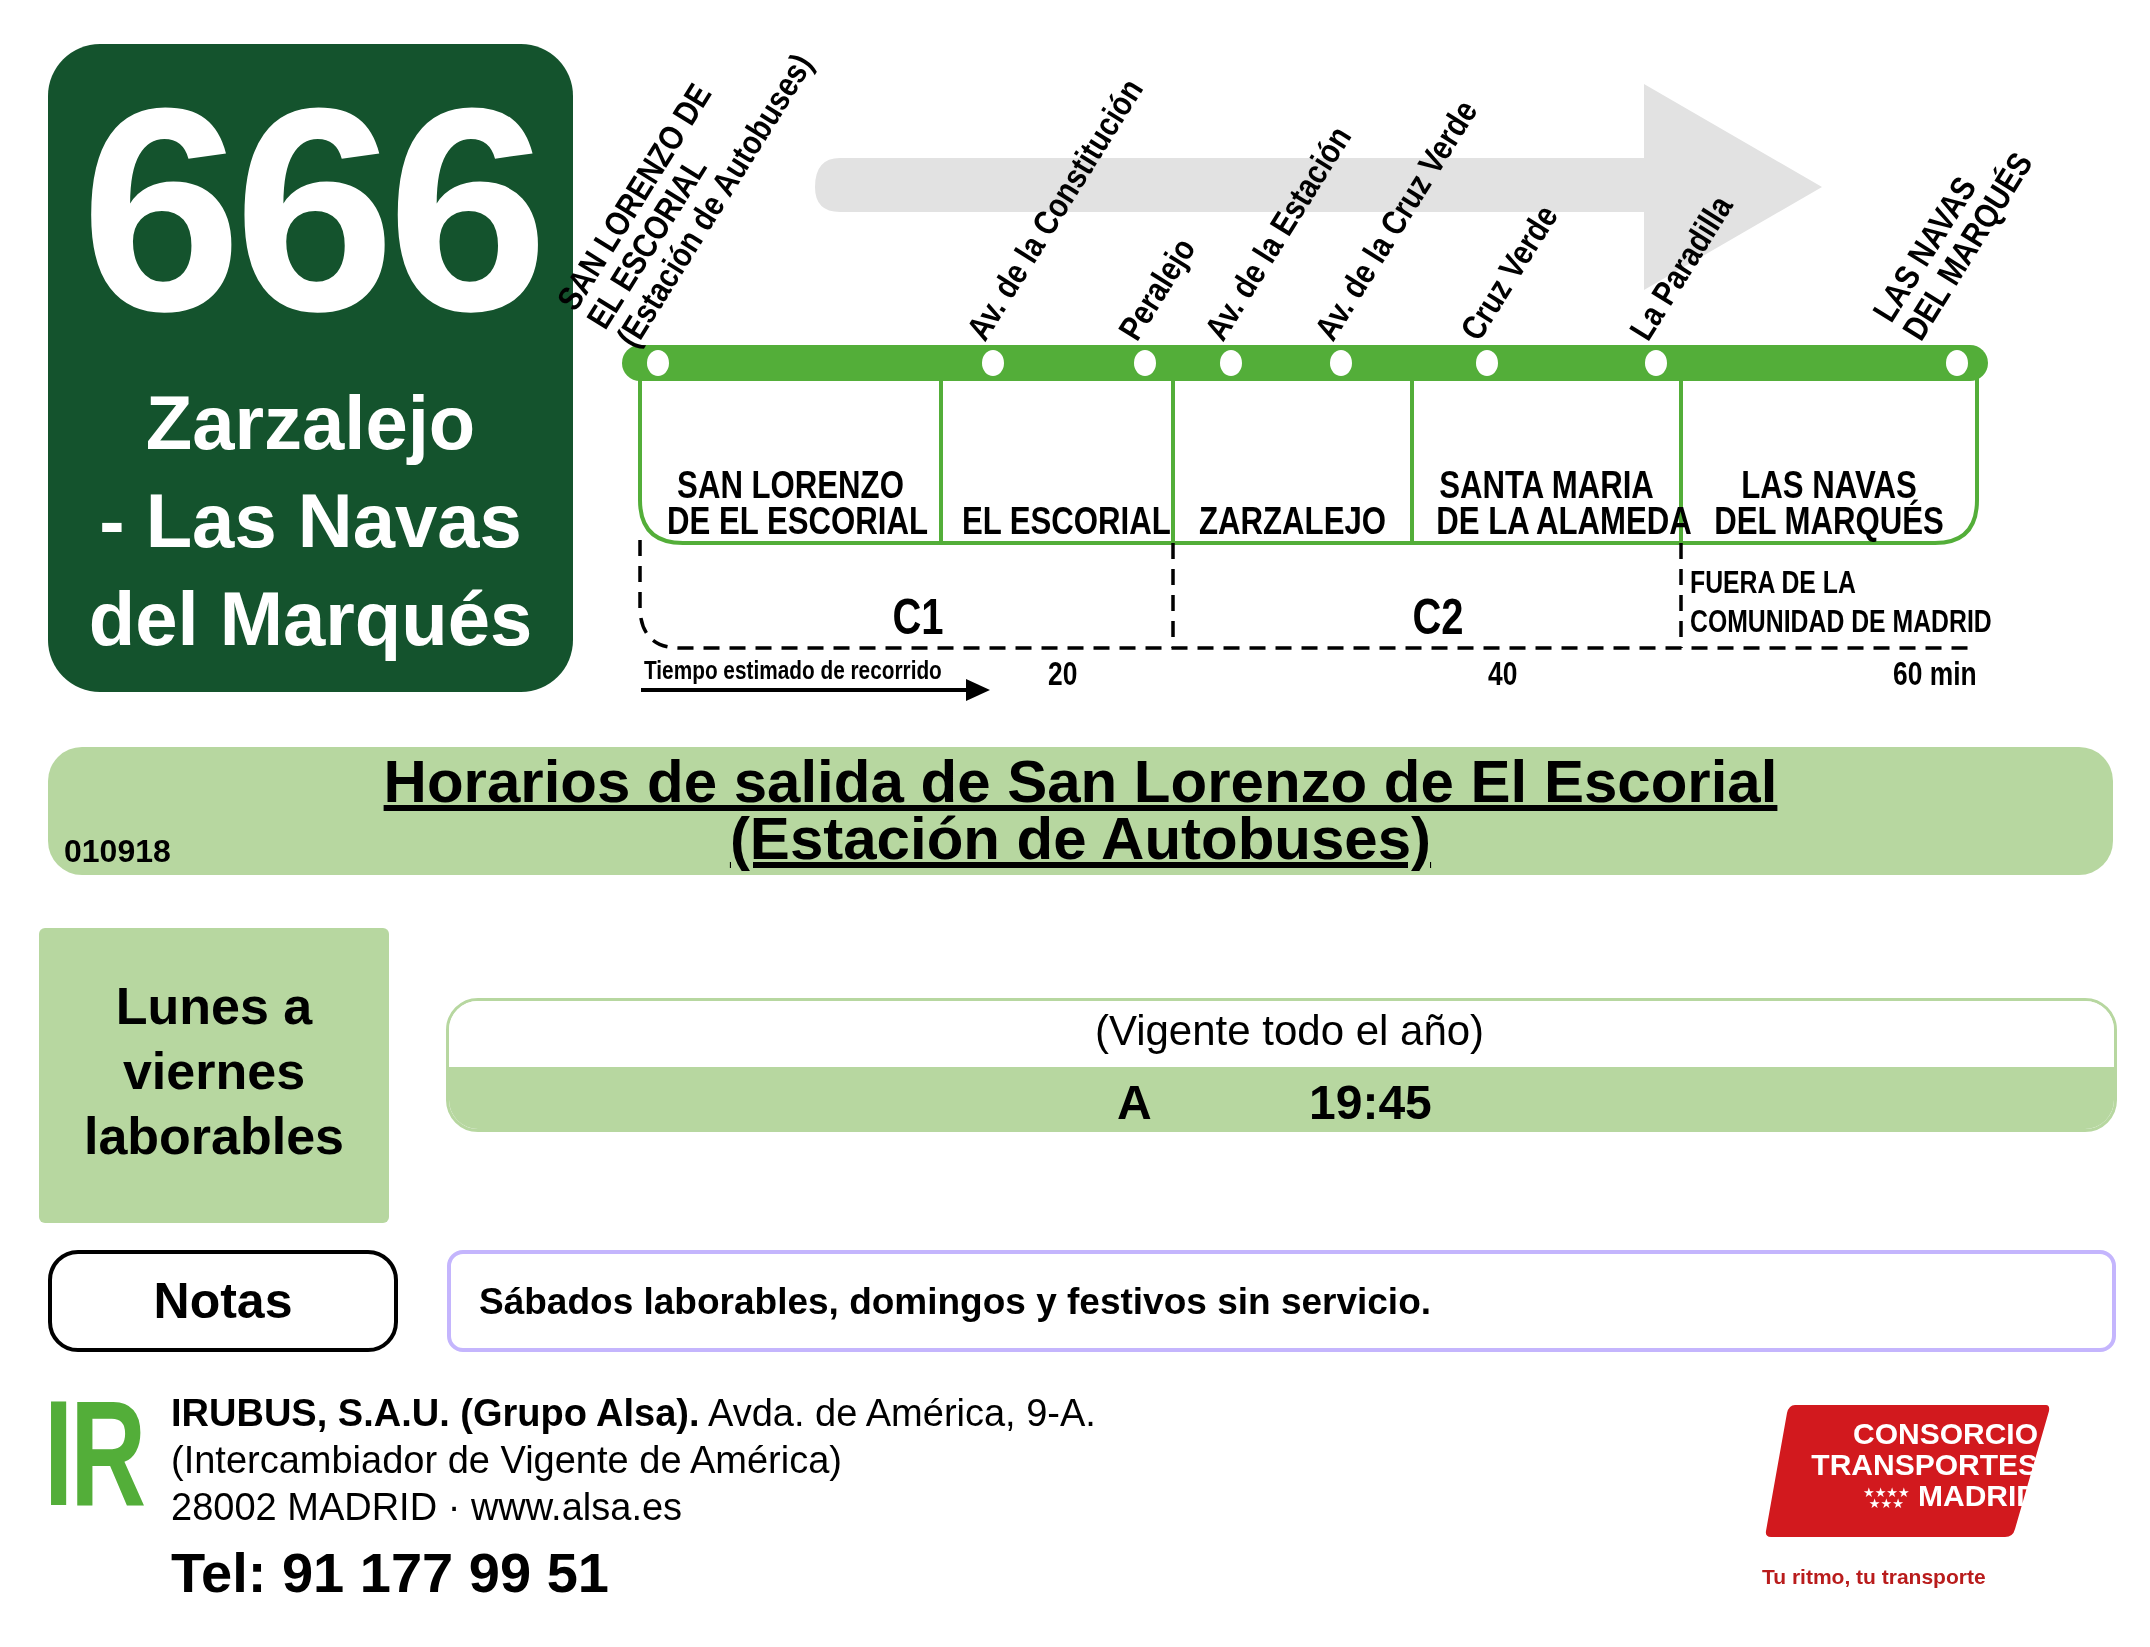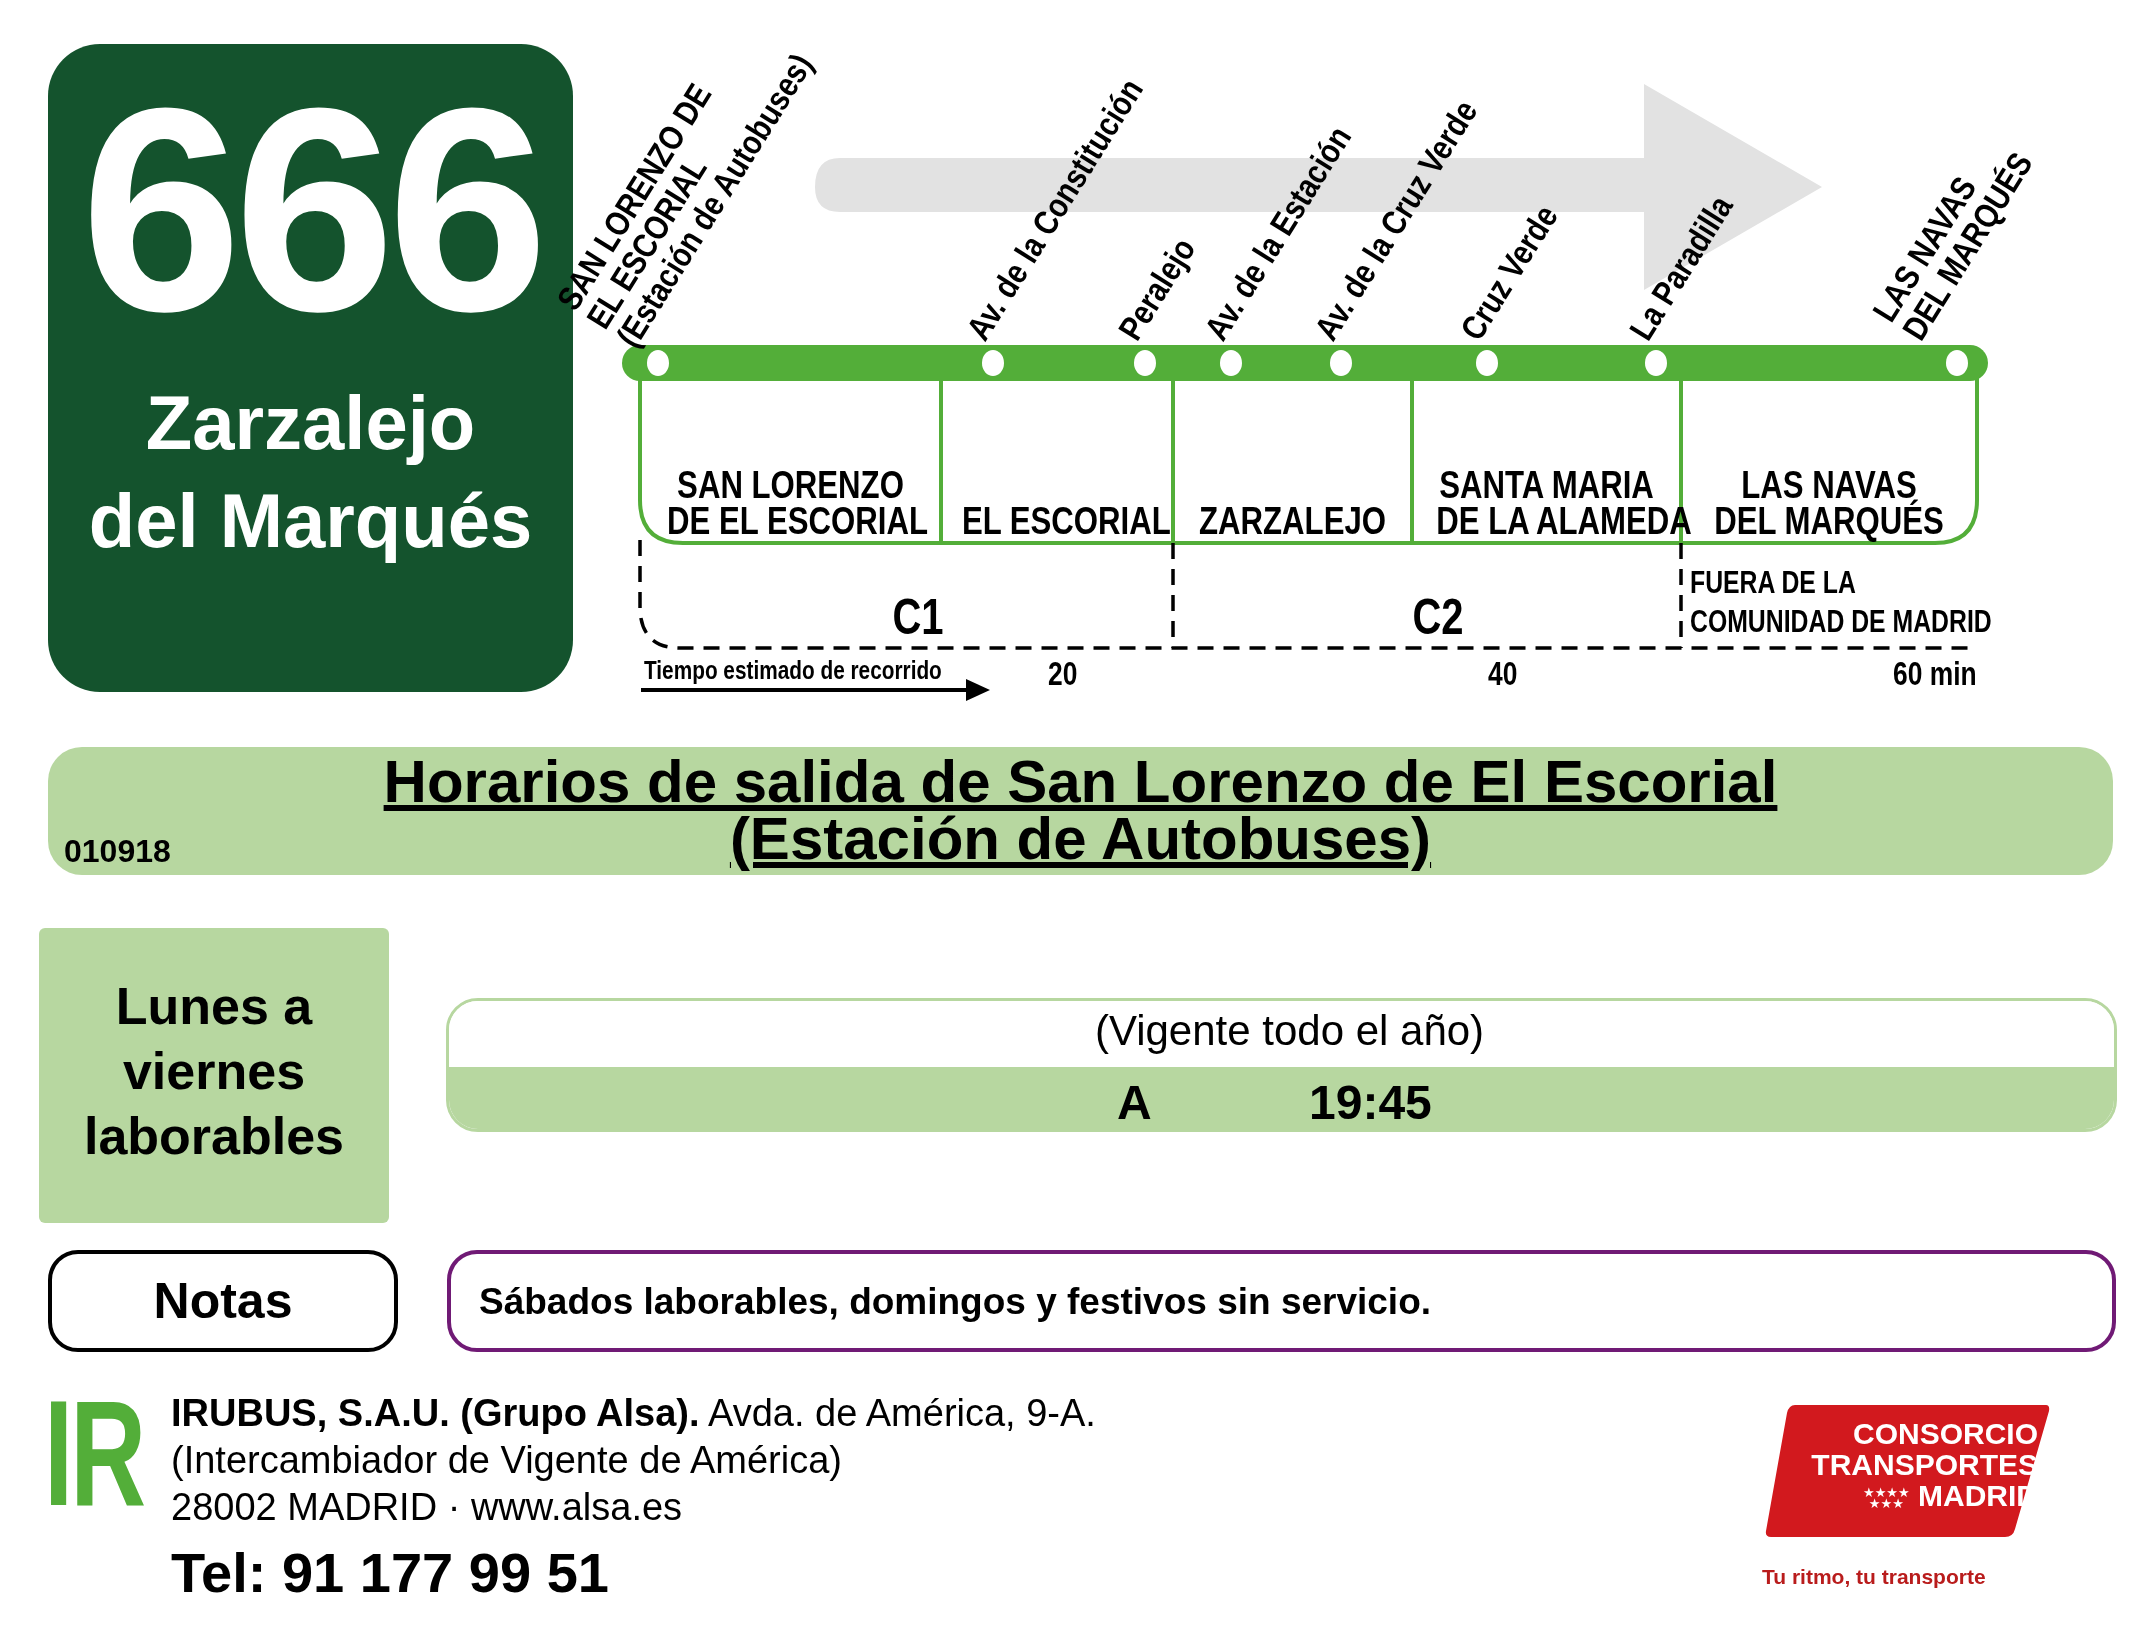--- a/index.html
+++ b/index.html
@@ -38,41 +38,42 @@
                border-radius:32px; overflow:hidden; background:#fff; }
   #sched-top { left:0; top:0; width:100%; height:66px; background:#fff; }
   #sched-bottom { left:0; top:66px; width:100%; height:64px; background:#b7d7a0; }
   #validity { left:8px; top:6px; width:100%; text-align:center; font-size:42px; }
   #sched-code { left:668px; top:8px; font-weight:bold; font-size:48px; }
   #sched-time { left:860px; top:8px; font-weight:bold; font-size:48px; }
 
   
   #notes-label-box { left:48px; top:1250px; width:342px; height:94px; border:4px solid #000; border-radius:30px; }
   #notes-label { left:0; top:18px; width:100%; text-align:center; font-weight:bold; font-size:50px; }
-  #notes-box { left:447px; top:1250px; width:1661px; height:94px; border:4px solid #701a75; border-radius:30px; }
+  #notes-box { left:447px; top:1250px; width:1661px; height:94px; border:4px solid #c4b5fd; border-radius:16px; }
   #notes-text { left:28px; top:27px; font-weight:bold; font-size:37px; }
 
   
   #ir-logo { left:44px; top:1378px; color:#53ae39; font-weight:bold; font-size:150px; line-height:150px;
              transform:scaleX(0.7); transform-origin:left top; letter-spacing:-4px; }
   #operator { left:171px; top:1390px; font-size:38px; line-height:47px; }
   #operator b { font-weight:bold; }
   #phone { left:171px; top:1540px; font-weight:bold; font-size:56px; }
 
   #ctm-logo { left:1765px; top:1405px; width:285px; height:132px; }
   #ctm-text { left:1788px; top:1418px; width:250px; color:#fff; font-weight:bold; font-size:30px; line-height:31px; text-align:right; }
   #ctm-tagline { left:1762px; top:1565px; color:#b91c1c; font-weight:bold; font-size:21px; }
 </style>
 </head>
 <body>
 
 <div id="route-badge" class="abs">
   <div id="route-number" class="abs">666</div>
   <div id="route-name" class="abs">
     <div>Zarzalejo</div>
+    <div>- Las Navas</div>
     <div>del Marqués</div>
   </div>
 </div>
 
 <div id="diagram" class="abs">
   <svg class="abs" style="left:0;top:0" width="2150" height="720">
 
     <path d="M840,158 L1644,158 L1644,84 L1822,187 L1644,290 L1644,212 L840,212 Q815,212 815,187 Q815,158 840,158 Z" fill="#e2e2e2"></path>
 
     <path d="M640,378 L640,500 Q640,543 683,543 L1935,543 Q1977,543 1977,500 L1977,378" fill="none" stroke="#53ae39" stroke-width="4"></path>

